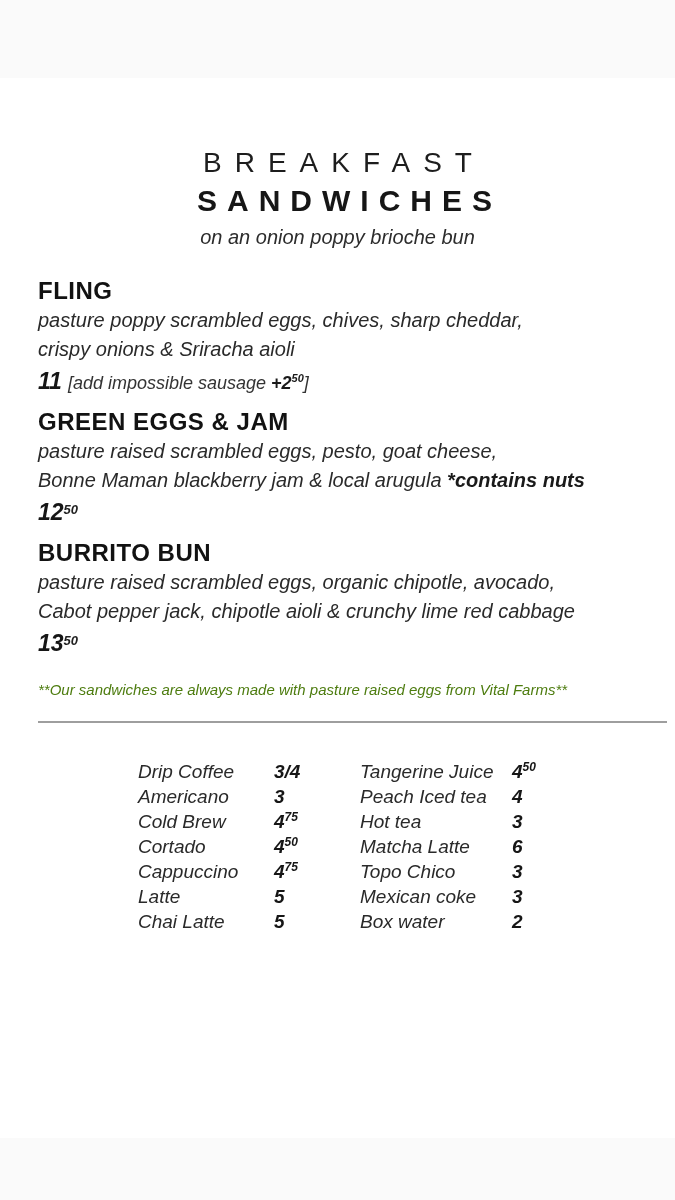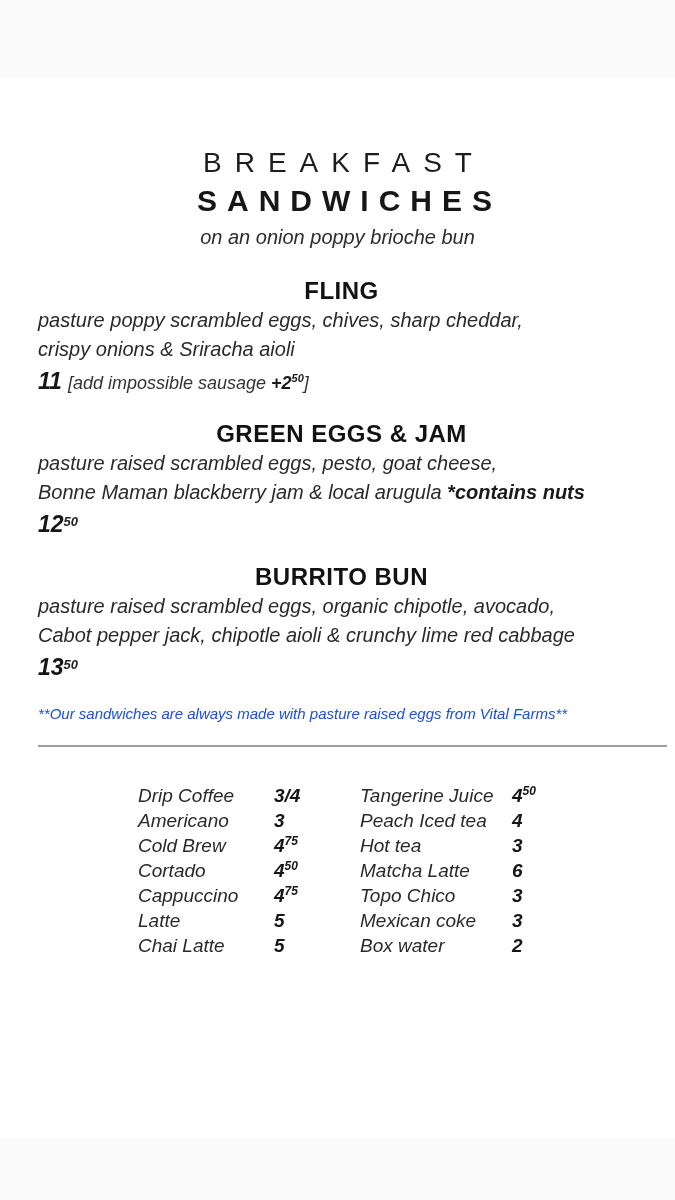--- a/index.html
+++ b/index.html
@@ -29,46 +29,46 @@
     line-height:42px; color:#161616;
   }
   .hdr-sub {
     font-size:20px; font-style:italic; line-height:30px; color:#2c2c2c;
   }
 
   
   .item { margin:0 30px 0 38px; }
   .item-title {
     font-size:24px; font-weight:700; letter-spacing:0.5px;
-    line-height:30px; color:#121212;text-align:center;
+    line-height:30px; color:#121212;
   }
   .item-desc {
     font-size:20px; font-style:italic; line-height:29px; color:#2a2a2a;
   }
   .item-desc b { font-weight:700; color:#1a1a1a; }
   .price-row { line-height:34px; }
   .price {
     font-size:23px; font-weight:700; font-style:italic; color:#161616;
   }
   .sup {
     font-size:13px; font-weight:700; font-style:italic;
     vertical-align:super; line-height:0;
   }
   .note {
     font-size:18px; font-style:italic; color:#333333; margin-left:6px;
   }
   .note-add { font-weight:700; color:#1a1a1a; }
   .note .sup { font-size:11px; }
 
   .mt-fling   { margin-top:24px; }
-  .mt-section { margin-top:18px; }
+  .mt-section { margin-top:6px; }
 
   .footnote {
     margin:16px 30px 0 38px;
-    font-size:15px; font-style:italic; line-height:22px; color:#1d4ed8;
+    font-size:15px; font-style:italic; line-height:22px; color:#4d7c0f;
   }
 
   .divider {
     height:2px; background:#9e9e9e; border:0;
     margin:20px 8px 0 38px;
   }
 
   
   .drinks {
     margin:36px 0 0 138px;

